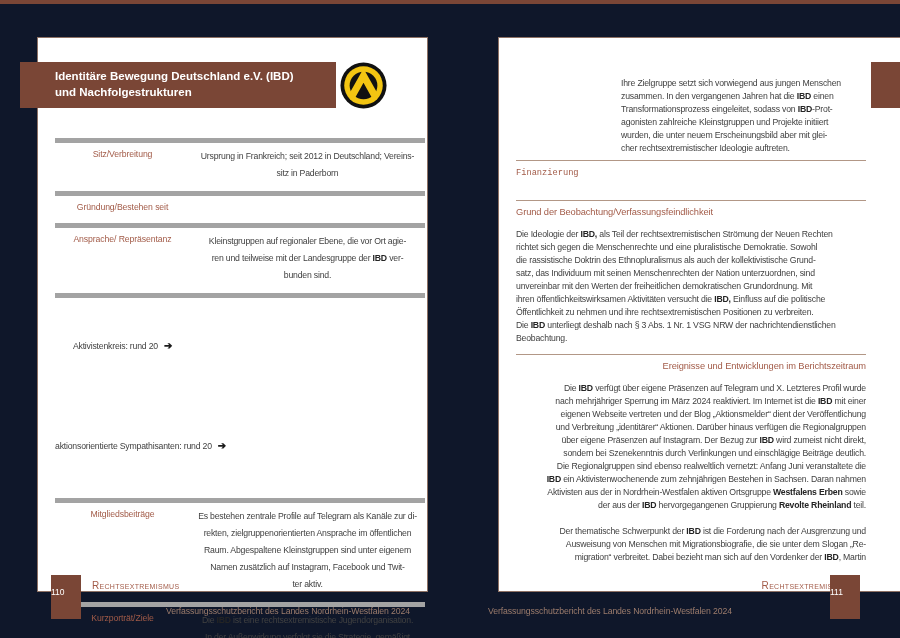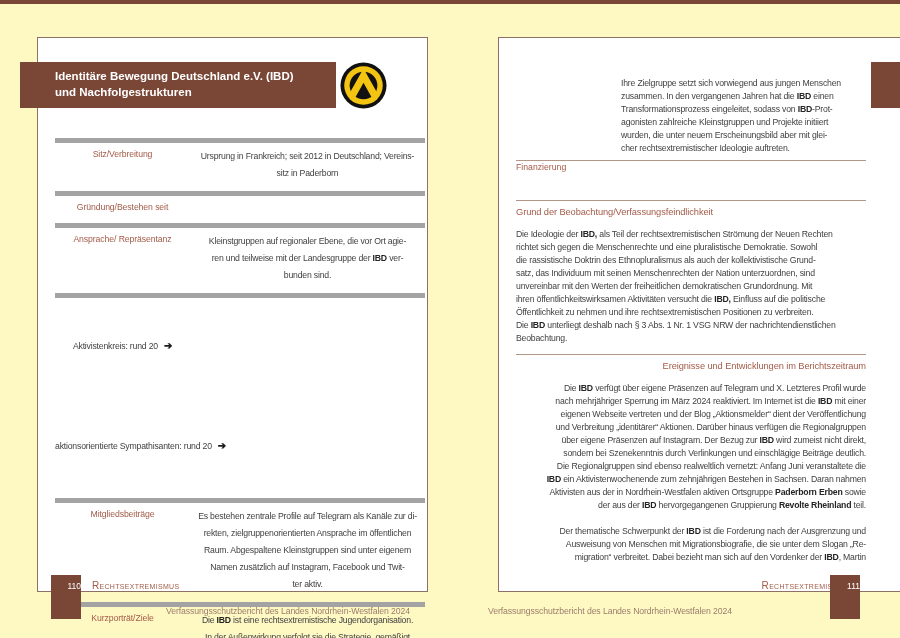--- a/index.html
+++ b/index.html
@@ -1,17 +1,17 @@
 <!DOCTYPE html>
 <html><head>
 <meta charset="utf-8">
 <style>
   html,body{margin:0;padding:0;background:#ffffff;}
   .spread{
-    position:relative;width:900px;height:638px;overflow:hidden;background:#fef9c3;
+    position:relative;width:900px;height:638px;overflow:hidden;background:#0f172a;
     font-family:"Liberation Sans",sans-serif;color:#414141;
   }
   .topbar{position:absolute;left:0;top:0;width:900px;height:4px;background:#7a4636;}
   .page{position:absolute;top:37px;height:555px;border:1.5px solid #8d7164;background:#fff;box-sizing:border-box;}
   .page-left{left:37px;width:391px;}
   .page-right{left:498px;width:406px;}
 
   
   .banner{
     position:absolute;left:-18px;top:24px;width:316px;height:46px;background:#7a4636;
@@ -25,33 +25,33 @@
   .t-label{color:#a25b48;font-size:8.7px;line-height:13px;letter-spacing:-0.1px;white-space:pre;}
   .t-text{font-size:8.7px;line-height:17px;letter-spacing:-0.2px;white-space:pre;}
   .t-text strong,.para strong{color:#242424;}
   .arrow{color:#1b1b1b;font-weight:bold;font-size:10px;margin-left:6px;}
   .gapline{height:14px;}
 
   
   .rp-block{position:absolute;left:17px;width:350px;box-sizing:border-box;}
   .para{font-size:8.7px;line-height:13px;letter-spacing:-0.2px;white-space:pre;}
   .intro{position:absolute;left:122px;top:39px;}
-  .fin-row{top:122px;display:grid;grid-template-columns:105px 1fr;border-top:1px solid #b29786;}
+  .fin-row{top:122px;display:grid;grid-template-columns:105px 1fr;border-top:1px solid #b29786;padding-top:6px;font-family:Liberation Mono, monospace;}
   .fin-label{color:#a25b48;font-size:8.7px;line-height:13px;}
   .section{border-top:1px solid #b29786;}
   .sec1{top:162px;}
   .sec2{top:316px;text-align:right;}
   .sec-head{color:#a25b48;font-size:9.3px;line-height:13px;margin:5px 0 9px 0;letter-spacing:-0.1px;}
   .p2{margin-top:13px;}
   .tab-top-right{position:absolute;left:371.5px;top:24px;width:42px;height:46px;background:#7a4636;z-index:3;}
 
   
   .pagenum-tab{
     position:absolute;top:537px;width:30px;height:44px;background:#7a4636;color:#fff;
-    font-size:8.5px;text-align:right;padding-top:6px;box-sizing:border-box;z-index:4;
+    font-size:8.5px;text-align:left;padding-top:12px;box-sizing:border-box;z-index:4;
   }
   .tab-left{left:13px;}
   .tab-right{left:331px;}
   .running-head{
     position:absolute;top:542px;color:#a25b48;font-variant:small-caps;
     font-size:10px;letter-spacing:0.3px;
   }
   .rh-left{left:54px;}
   .rh-right{right:54px;}
   .footer{
@@ -161,21 +161,21 @@
     <div class="rp-block section sec2">
       <div class="sec-head">Ereignisse und Entwicklungen im Berichtszeitraum</div>
       <div class="para">Die <strong>IBD</strong> verfügt über eigene Präsenzen auf Telegram und X. Letzteres Profil wurde
 nach mehrjähriger Sperrung im März 2024 reaktiviert. Im Internet ist die <strong>IBD</strong> mit einer
 eigenen Webseite vertreten und der Blog „Aktionsmelder“ dient der Veröffentlichung
 und Verbreitung „identitärer“ Aktionen. Darüber hinaus verfügen die Regionalgruppen
 über eigene Präsenzen auf Instagram. Der Bezug zur <strong>IBD</strong> wird zumeist nicht direkt,
 sondern bei Szenekenntnis durch Verlinkungen und einschlägige Beiträge deutlich.
 Die Regionalgruppen sind ebenso realweltlich vernetzt: Anfang Juni veranstaltete die
 <strong>IBD</strong> ein Aktivistenwochenende zum zehnjährigen Bestehen in Sachsen. Daran nahmen
-Aktivisten aus der in Nordrhein-Westfalen aktiven Ortsgruppe <strong>Paderborn Erben</strong> sowie
+Aktivisten aus der in Nordrhein-Westfalen aktiven Ortsgruppe <strong>Westfalens Erben</strong> sowie
 der aus der <strong>IBD</strong> hervorgegangenen Gruppierung <strong>Revolte Rheinland</strong> teil.</div>
       <div class="para p2">Der thematische Schwerpunkt der <strong>IBD</strong> ist die Forderung nach der Ausgrenzung und
 Ausweisung von Menschen mit Migrationsbiografie, die sie unter dem Slogan „Re-
 migration“ verbreitet. Dabei bezieht man sich auf den Vordenker der <strong>IBD</strong>, Martin</div>
     </div>
 
     <div class="running-head rh-right">Rechtsextremismus</div>
     <div class="pagenum-tab tab-right">
       <span>111</span>
     </div>

